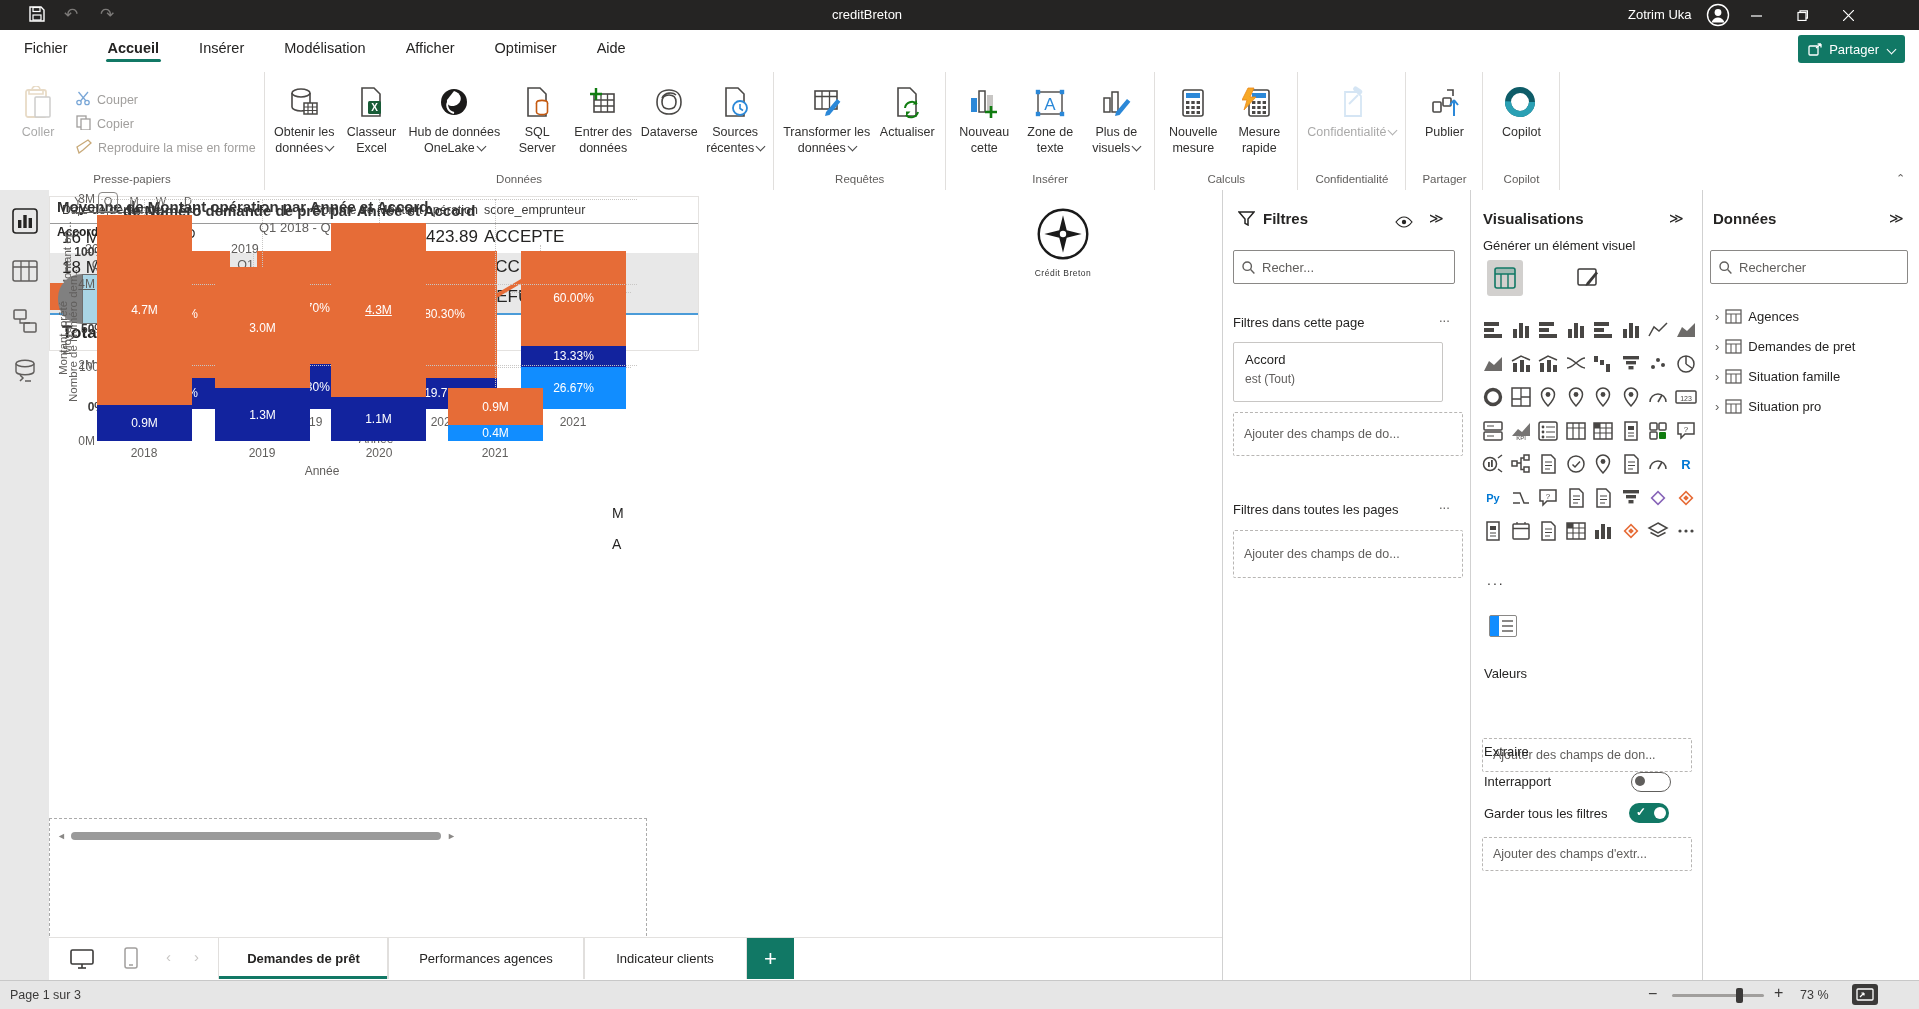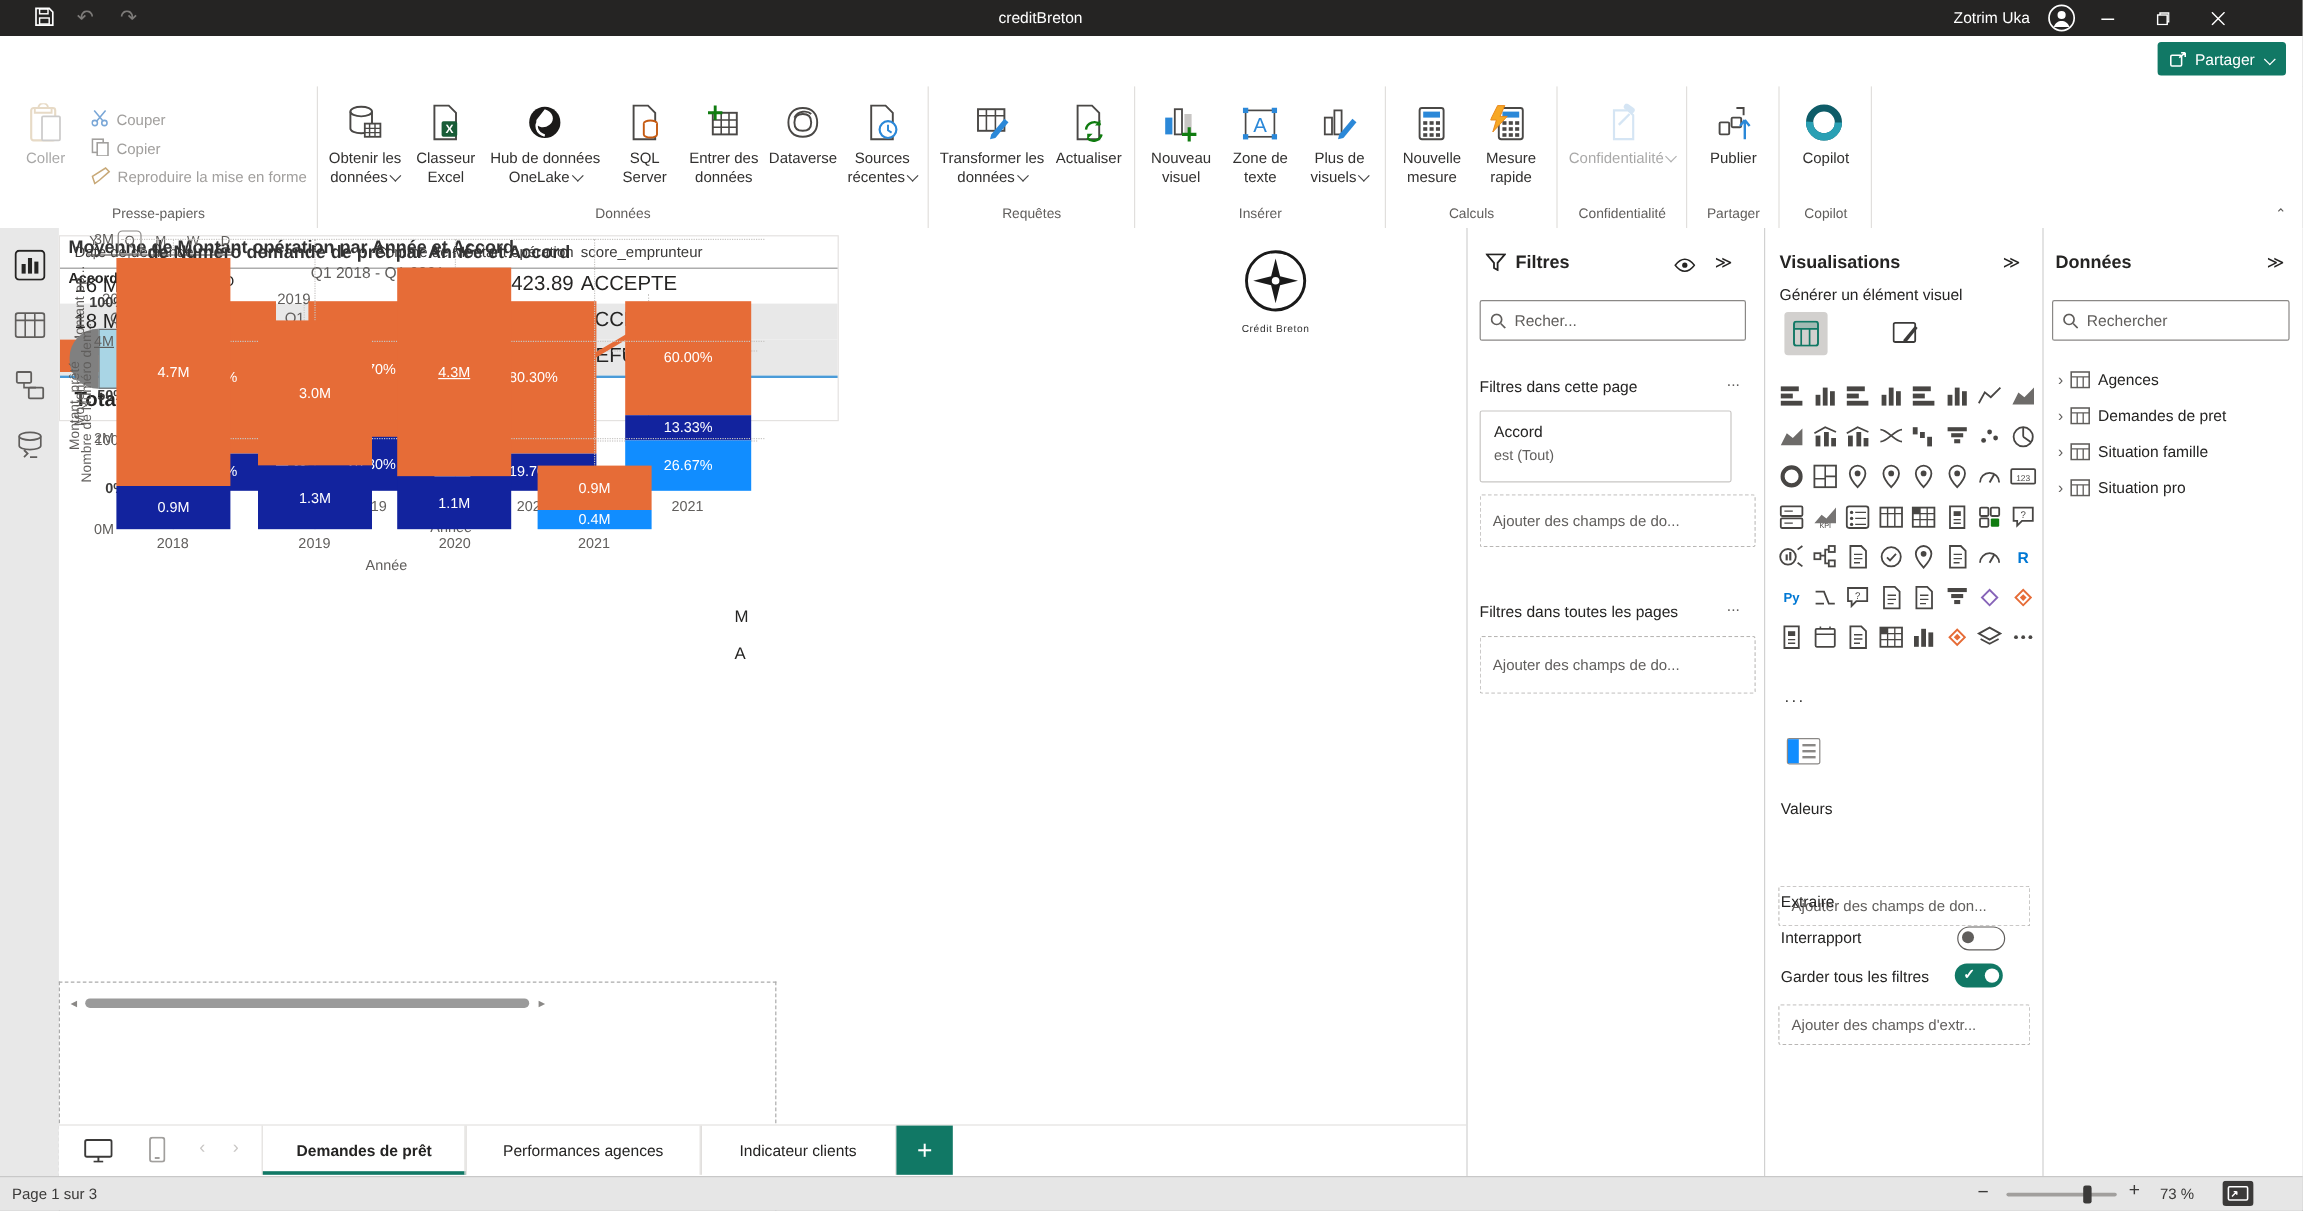--- a/index.html
+++ b/index.html
@@ -105,20 +105,21 @@
         </svg>
       </span>
     <span class="winbtn" style="left:1825px;">
         <svg width="11" height="11">
           <path d="M0 0 11 11 M11 0 0 11" stroke="#fff" stroke-width="1.2"></path>
         </svg>
       </span>
   </div>
 
   <div id="tabsrow">
+    <div id="menu-tabs" style="padding-left:22px;"><span class="mtab">Fichier</span><span class="mtab active">Accueil</span><span class="mtab">Insérer</span><span class="mtab">Modélisation</span><span class="mtab">Afficher</span><span class="mtab">Optimiser</span><span class="mtab">Aide</span></div>
     <div id="sharebtn">
       <svg width="15" height="13" viewBox="0 0 15 13">
           <rect x="1" y="3" width="9" height="9" rx="1" fill="none" stroke="#fff" stroke-width="1.3"></rect>
           <path d="M8 5l5-4m0 0h-3.4M13 1v3.4" stroke="#fff" stroke-width="1.3" fill="none"></path>
         </svg>
       <span>Partager</span>
       <span class="chev" style="border-color:#fff;"></span>
     </div>
   </div>
 
@@ -274,21 +275,21 @@
           <div class="rbtn">
             <span class="ric">
               <svg width="34" height="34" viewBox="0 0 34 34">
                 <rect x="4" y="12" width="6" height="14" fill="#2B88D8"></rect>
                 <rect x="12" y="5" width="6" height="21" fill="#fff" stroke="#4A4846" stroke-width="1.5"></rect>
                 <rect x="20" y="9" width="6" height="17" fill="#C8C6C4"></rect>
                 <path d="M24 20v12M18 26h12" stroke="#107C10" stroke-width="2.6"></path>
               </svg>
             </span>
             <span>Nouveau</span>
-            <span>visuel</span>
+            <span>cette</span>
           </div>
           <div class="rbtn">
             <span class="ric">
               <svg width="34" height="34" viewBox="0 0 34 34">
                 <rect x="5" y="6" width="24" height="22" fill="#fff" stroke="#4A4846" stroke-width="1.4"></rect>
                 <text x="17" y="24" font-size="17" font-family="Liberation Sans" fill="#2B88D8" text-anchor="middle">A</text>
                 <g fill="#2B88D8">
                   <rect x="2.8" y="3.8" width="4.4" height="4.4"></rect>
                   <rect x="26.8" y="3.8" width="4.4" height="4.4"></rect>
                   <rect x="2.8" y="25.8" width="4.4" height="4.4"></rect>

